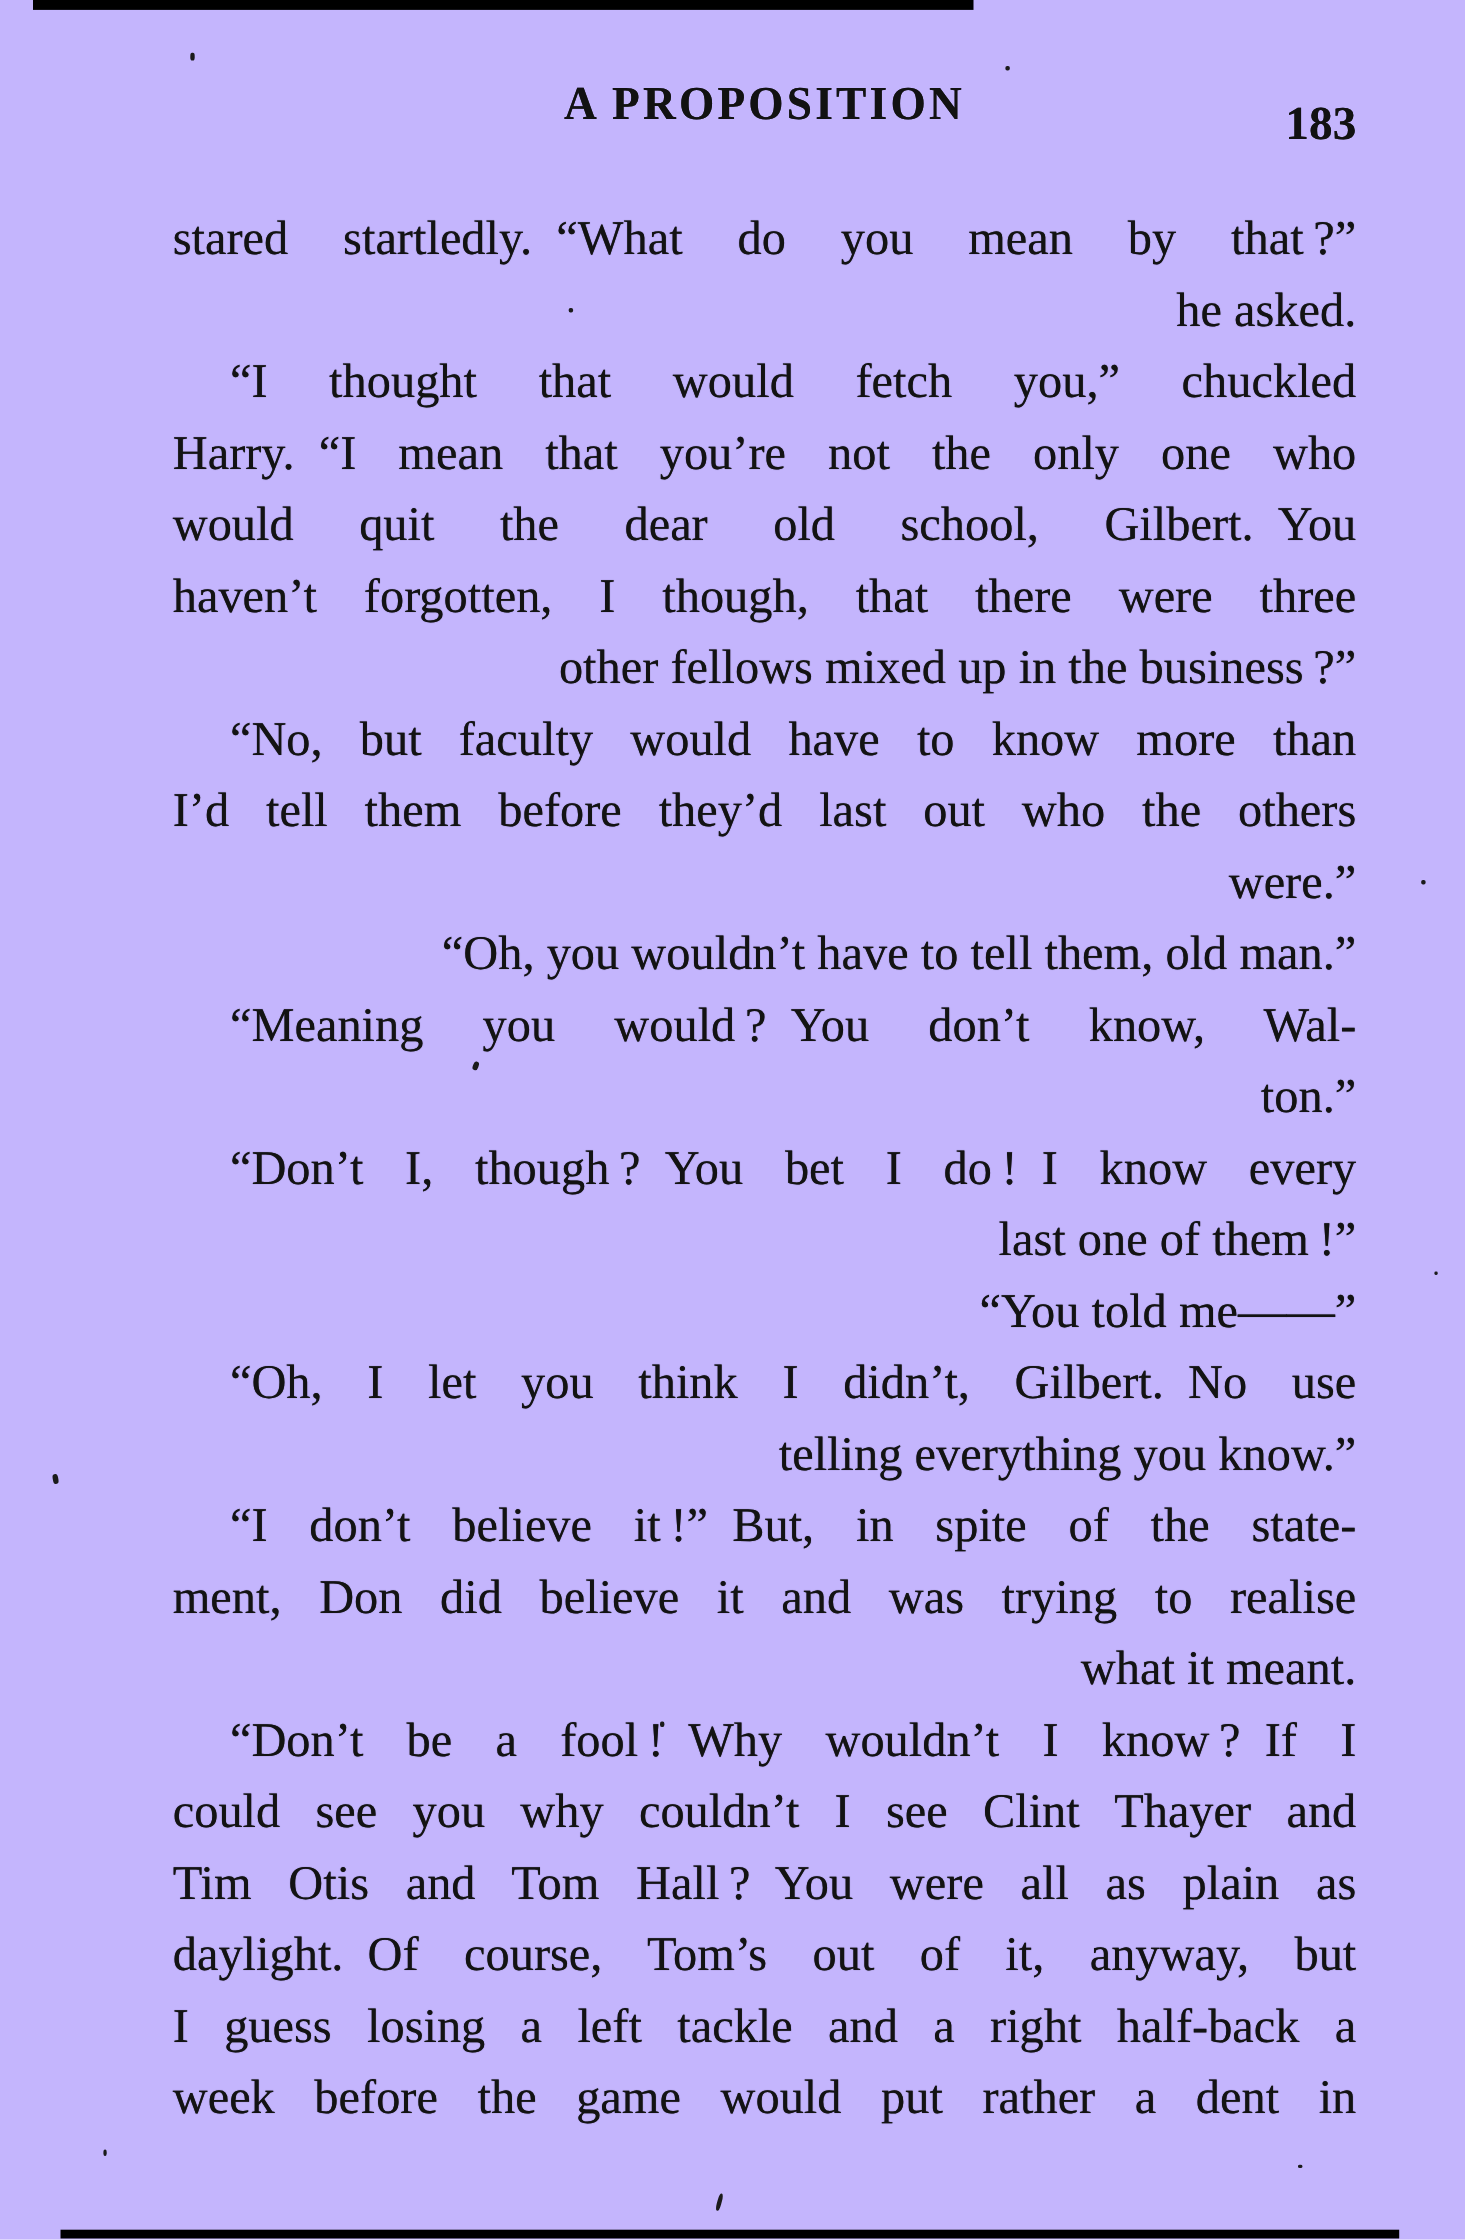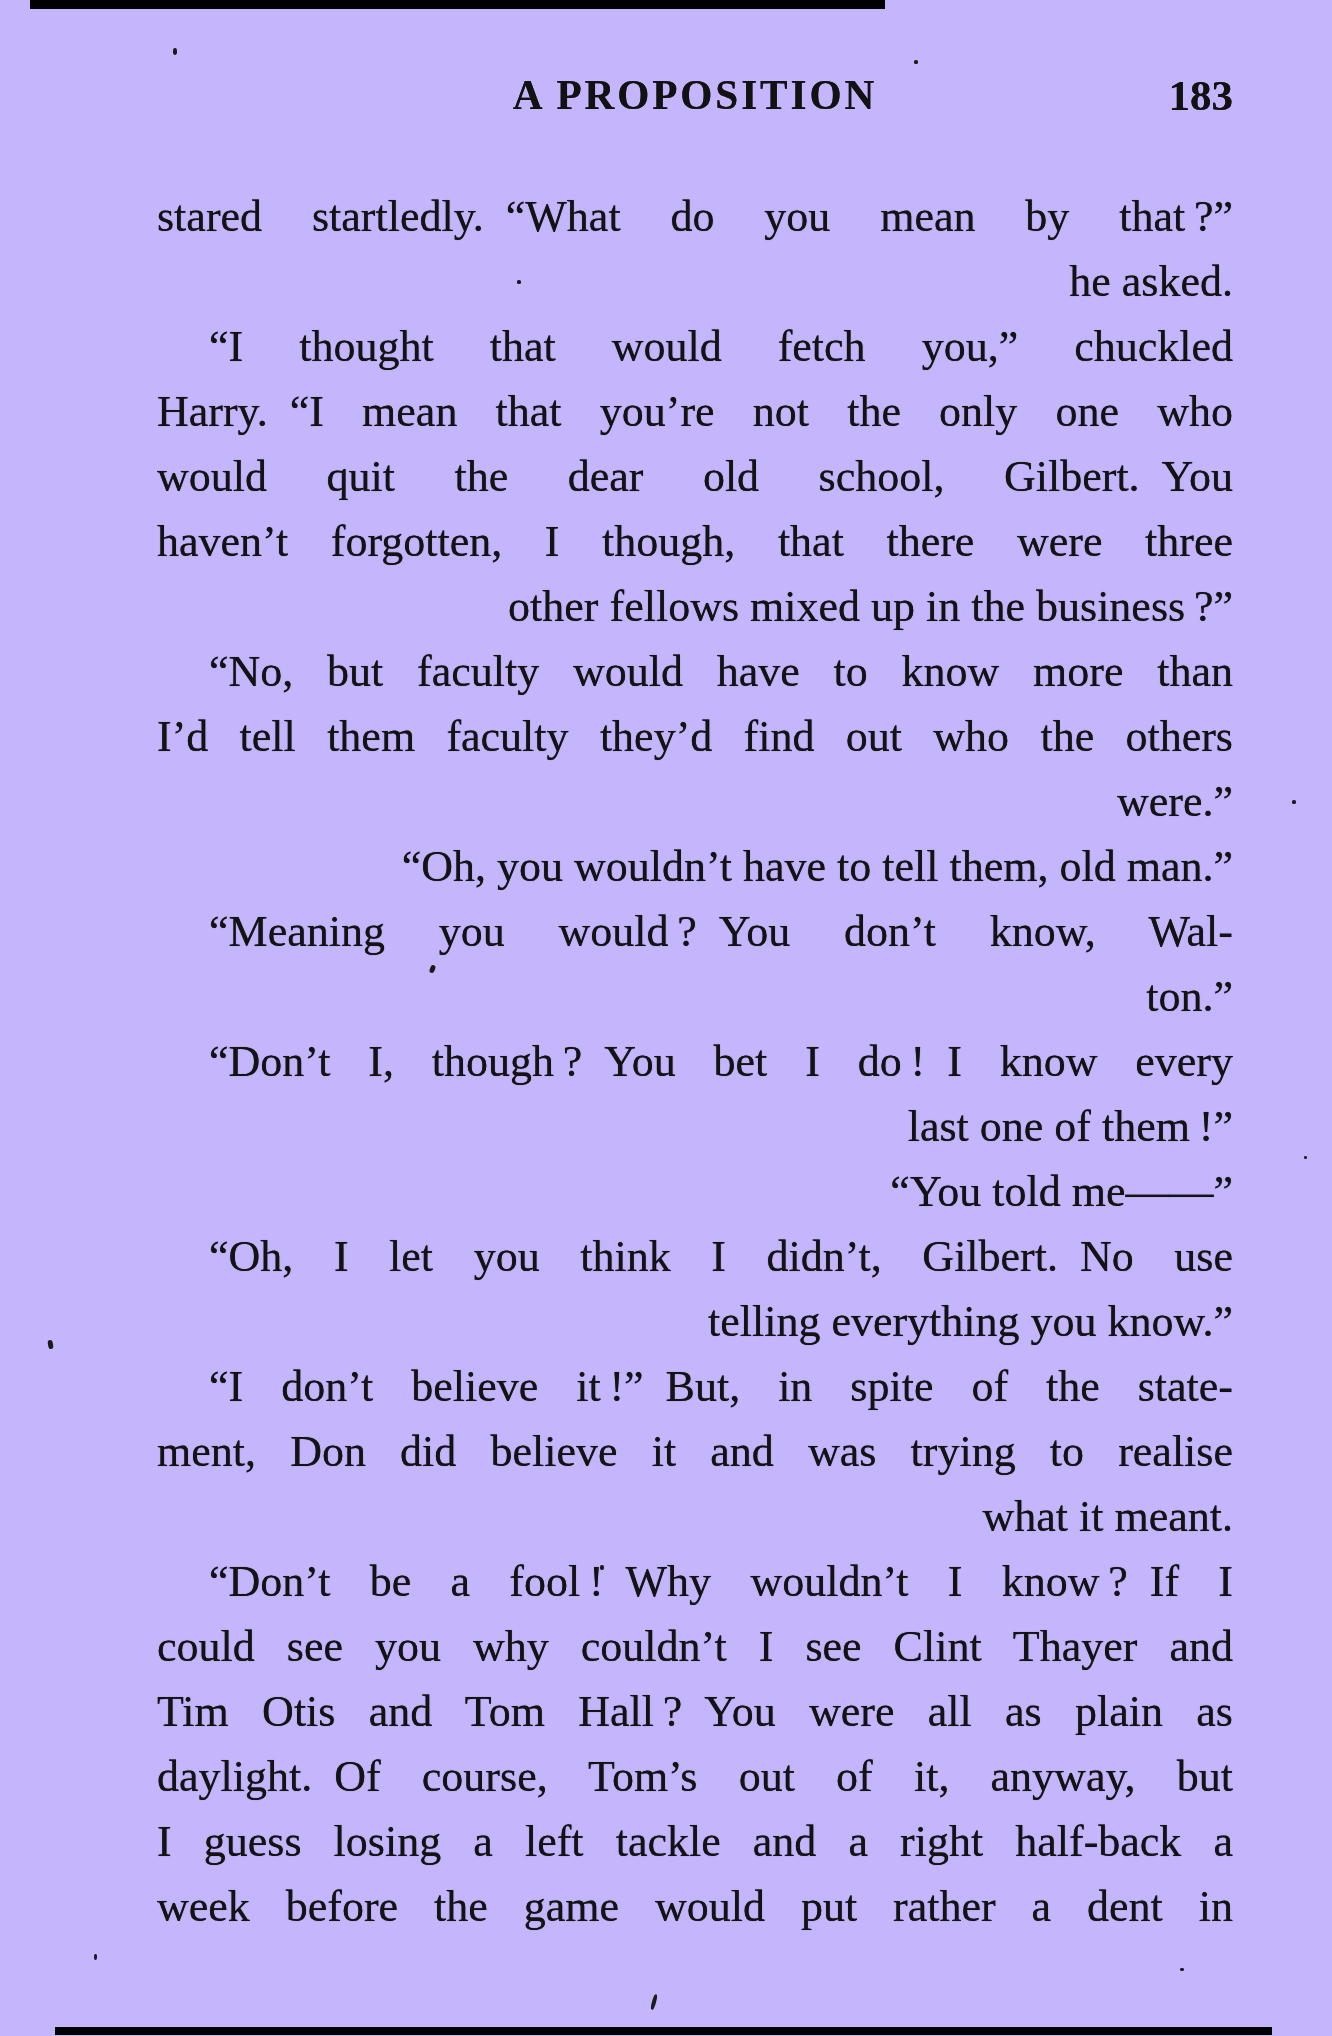--- a/index.html
+++ b/index.html
@@ -25,21 +25,21 @@
     text-align: center;
     font-size: 43px;
     font-weight: 700;
     letter-spacing: 3px;
     color: #121212;
     text-shadow: 0 0 0.6px rgba(0,0,0,0.75);
     transform: scaleX(0.96);
   }
   .page-number {
     position: absolute;
-    right: 0; top: 1px;
+    right: 0; top: 18px;
     font-size: 43px;
     font-weight: 700;
     color: #121212;
     text-shadow: 0 0 0.6px rgba(0,0,0,0.75);
   }
   .text-block {
     position: absolute;
     left: 157px; top: 168px;
     width: 1076px;
     margin-top: 16px;
@@ -69,21 +69,21 @@
 
   <main class="text-block" id="text-block">
       <div class="line just">stared startledly. “What do you mean by that ?”</div>
       <div class="line left">he asked.</div>
       <div class="line just indent">“I thought that would fetch you,” chuckled</div>
       <div class="line just">Harry. “I mean that you’re not the only one who</div>
       <div class="line just">would quit the dear old school, Gilbert. You</div>
       <div class="line just">haven’t forgotten, I though, that there were three</div>
       <div class="line left">other fellows mixed up in the business ?”</div>
       <div class="line just indent">“No, but faculty would have to know more than</div>
-      <div class="line just">I’d tell them faculty they’d find out who the others</div>
+      <div class="line just">I’d tell them before they’d last out who the others</div>
       <div class="line left">were.”</div>
       <div class="line left indent">“Oh, you wouldn’t have to tell them, old man.”</div>
       <div class="line just indent">“Meaning you would ? You don’t know, Wal-</div>
       <div class="line left">ton.”</div>
       <div class="line just indent">“Don’t I, though ? You bet I do ! I know every</div>
       <div class="line left">last one of them !”</div>
       <div class="line left indent">“You told me——”</div>
       <div class="line just indent">“Oh, I let you think I didn’t, Gilbert. No use</div>
       <div class="line left">telling everything you know.”</div>
       <div class="line just indent">“I don’t believe it !” But, in spite of the state-</div>

